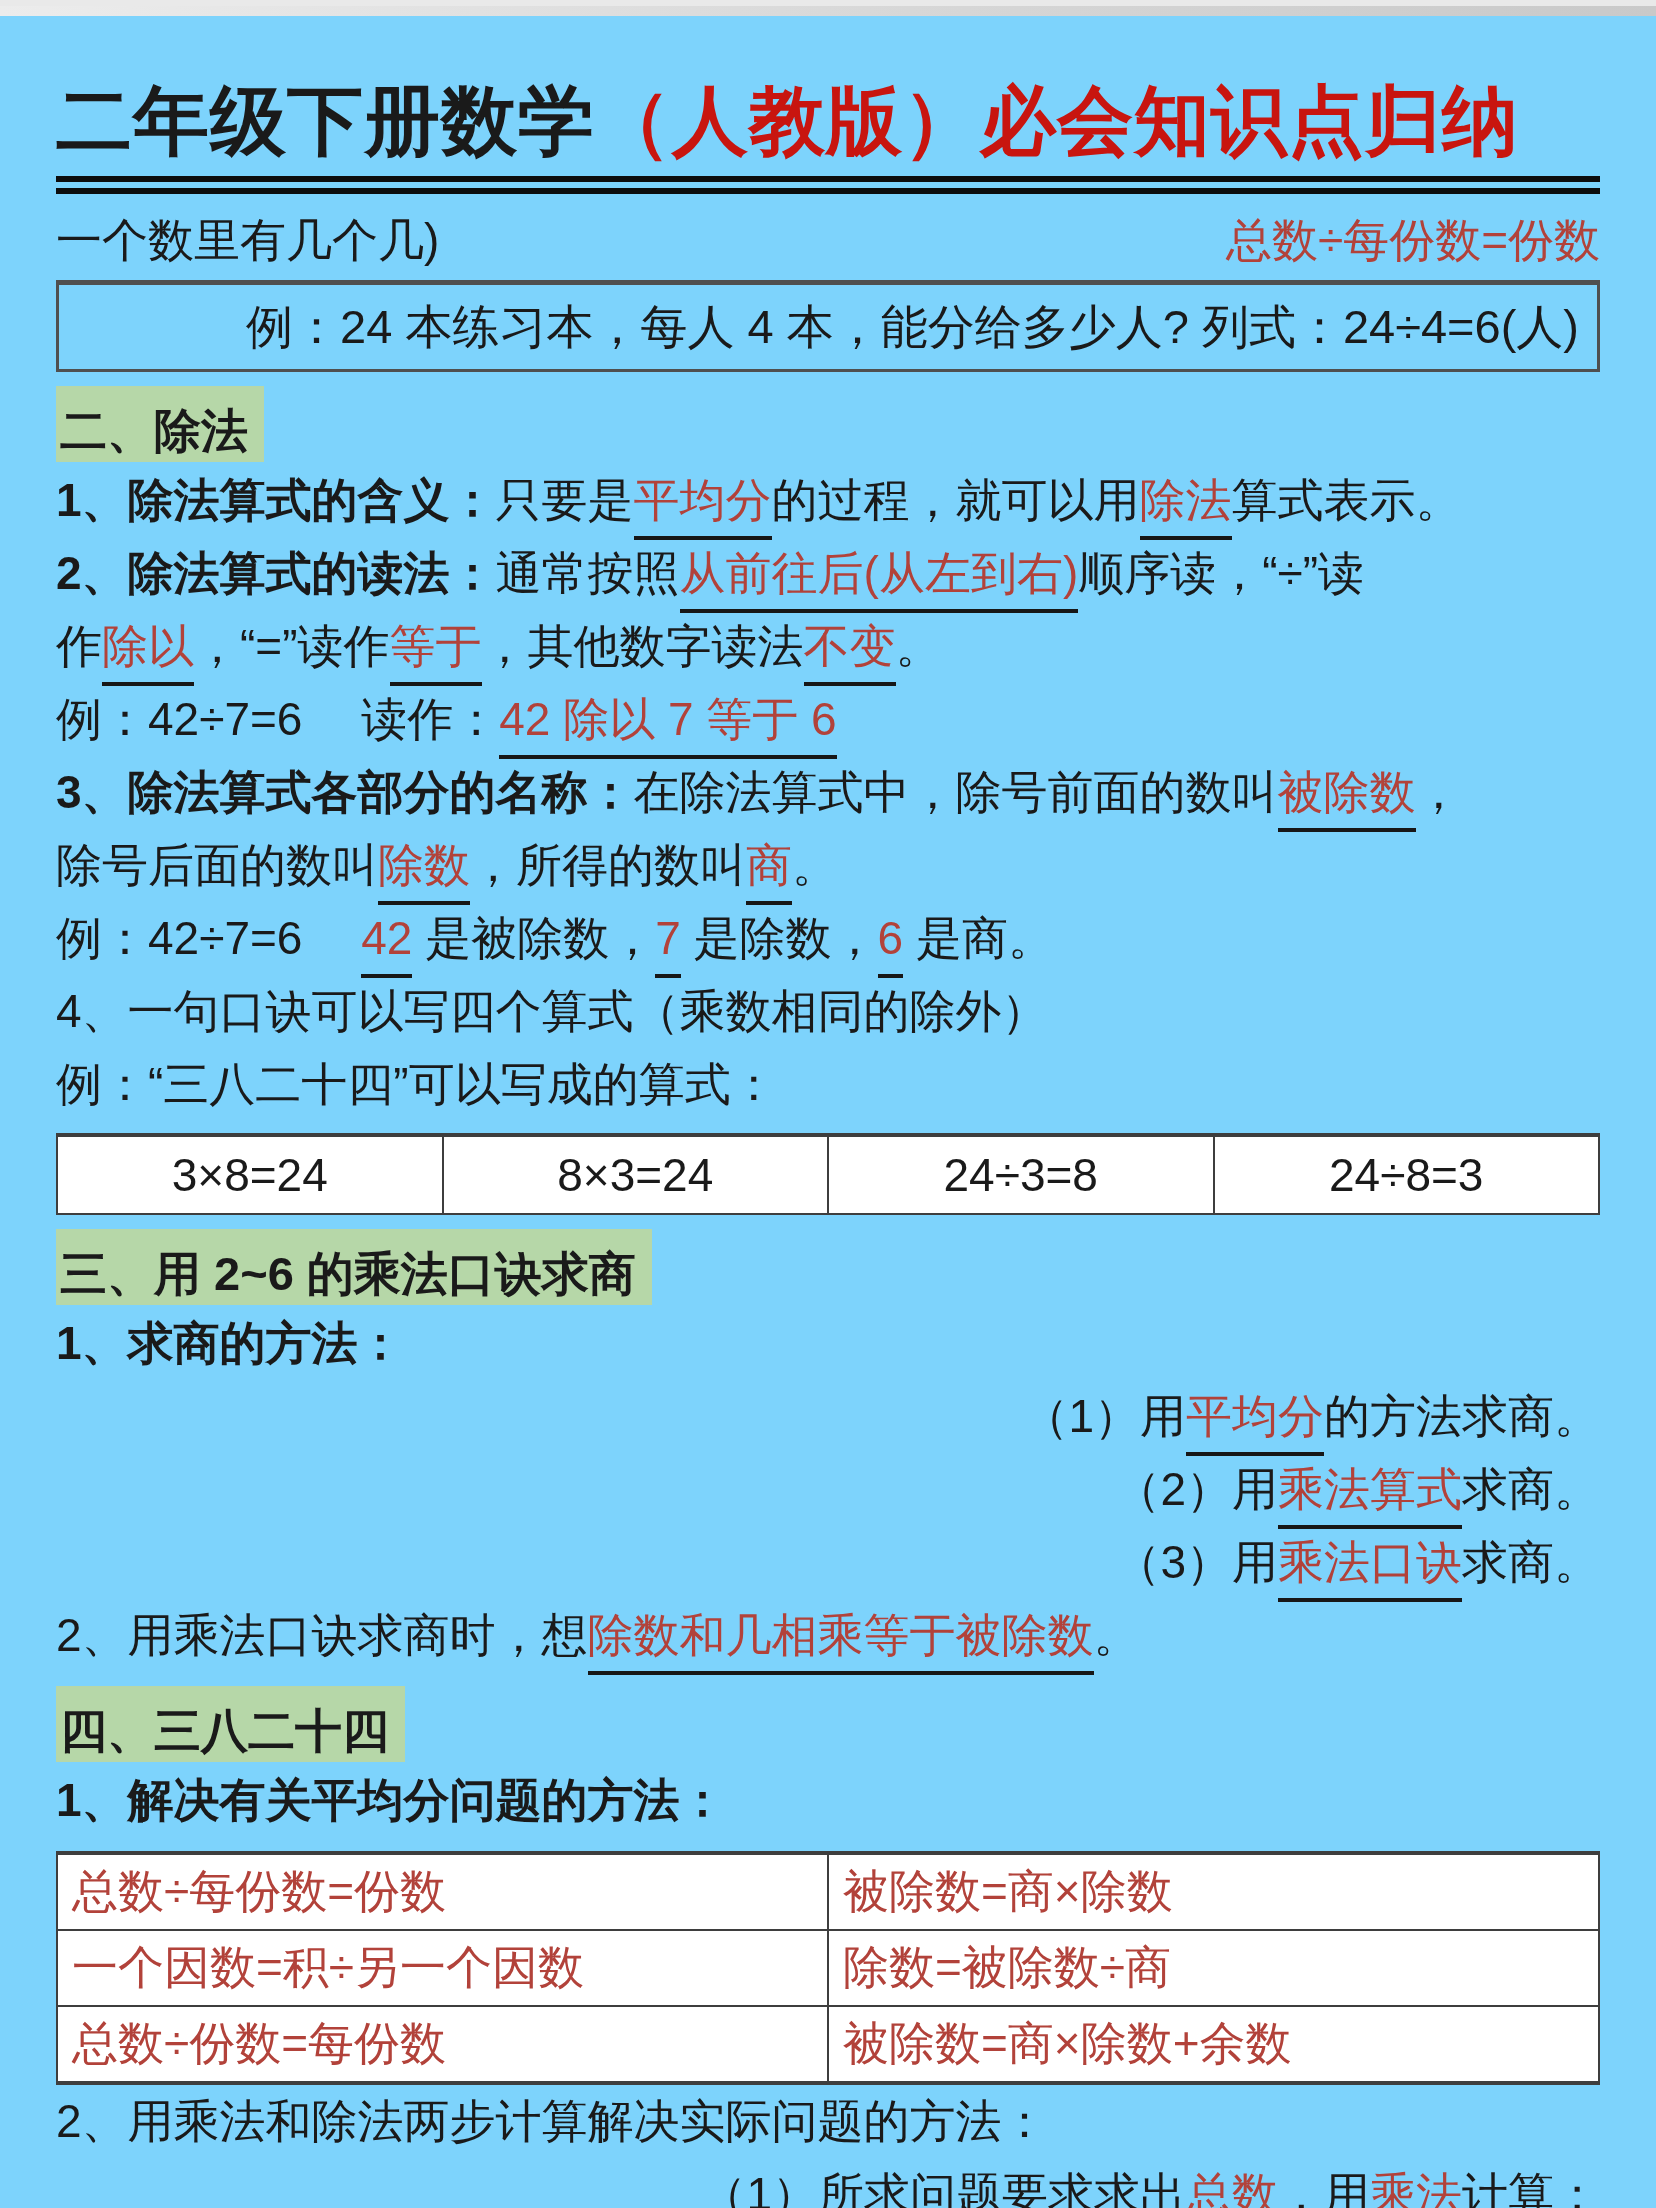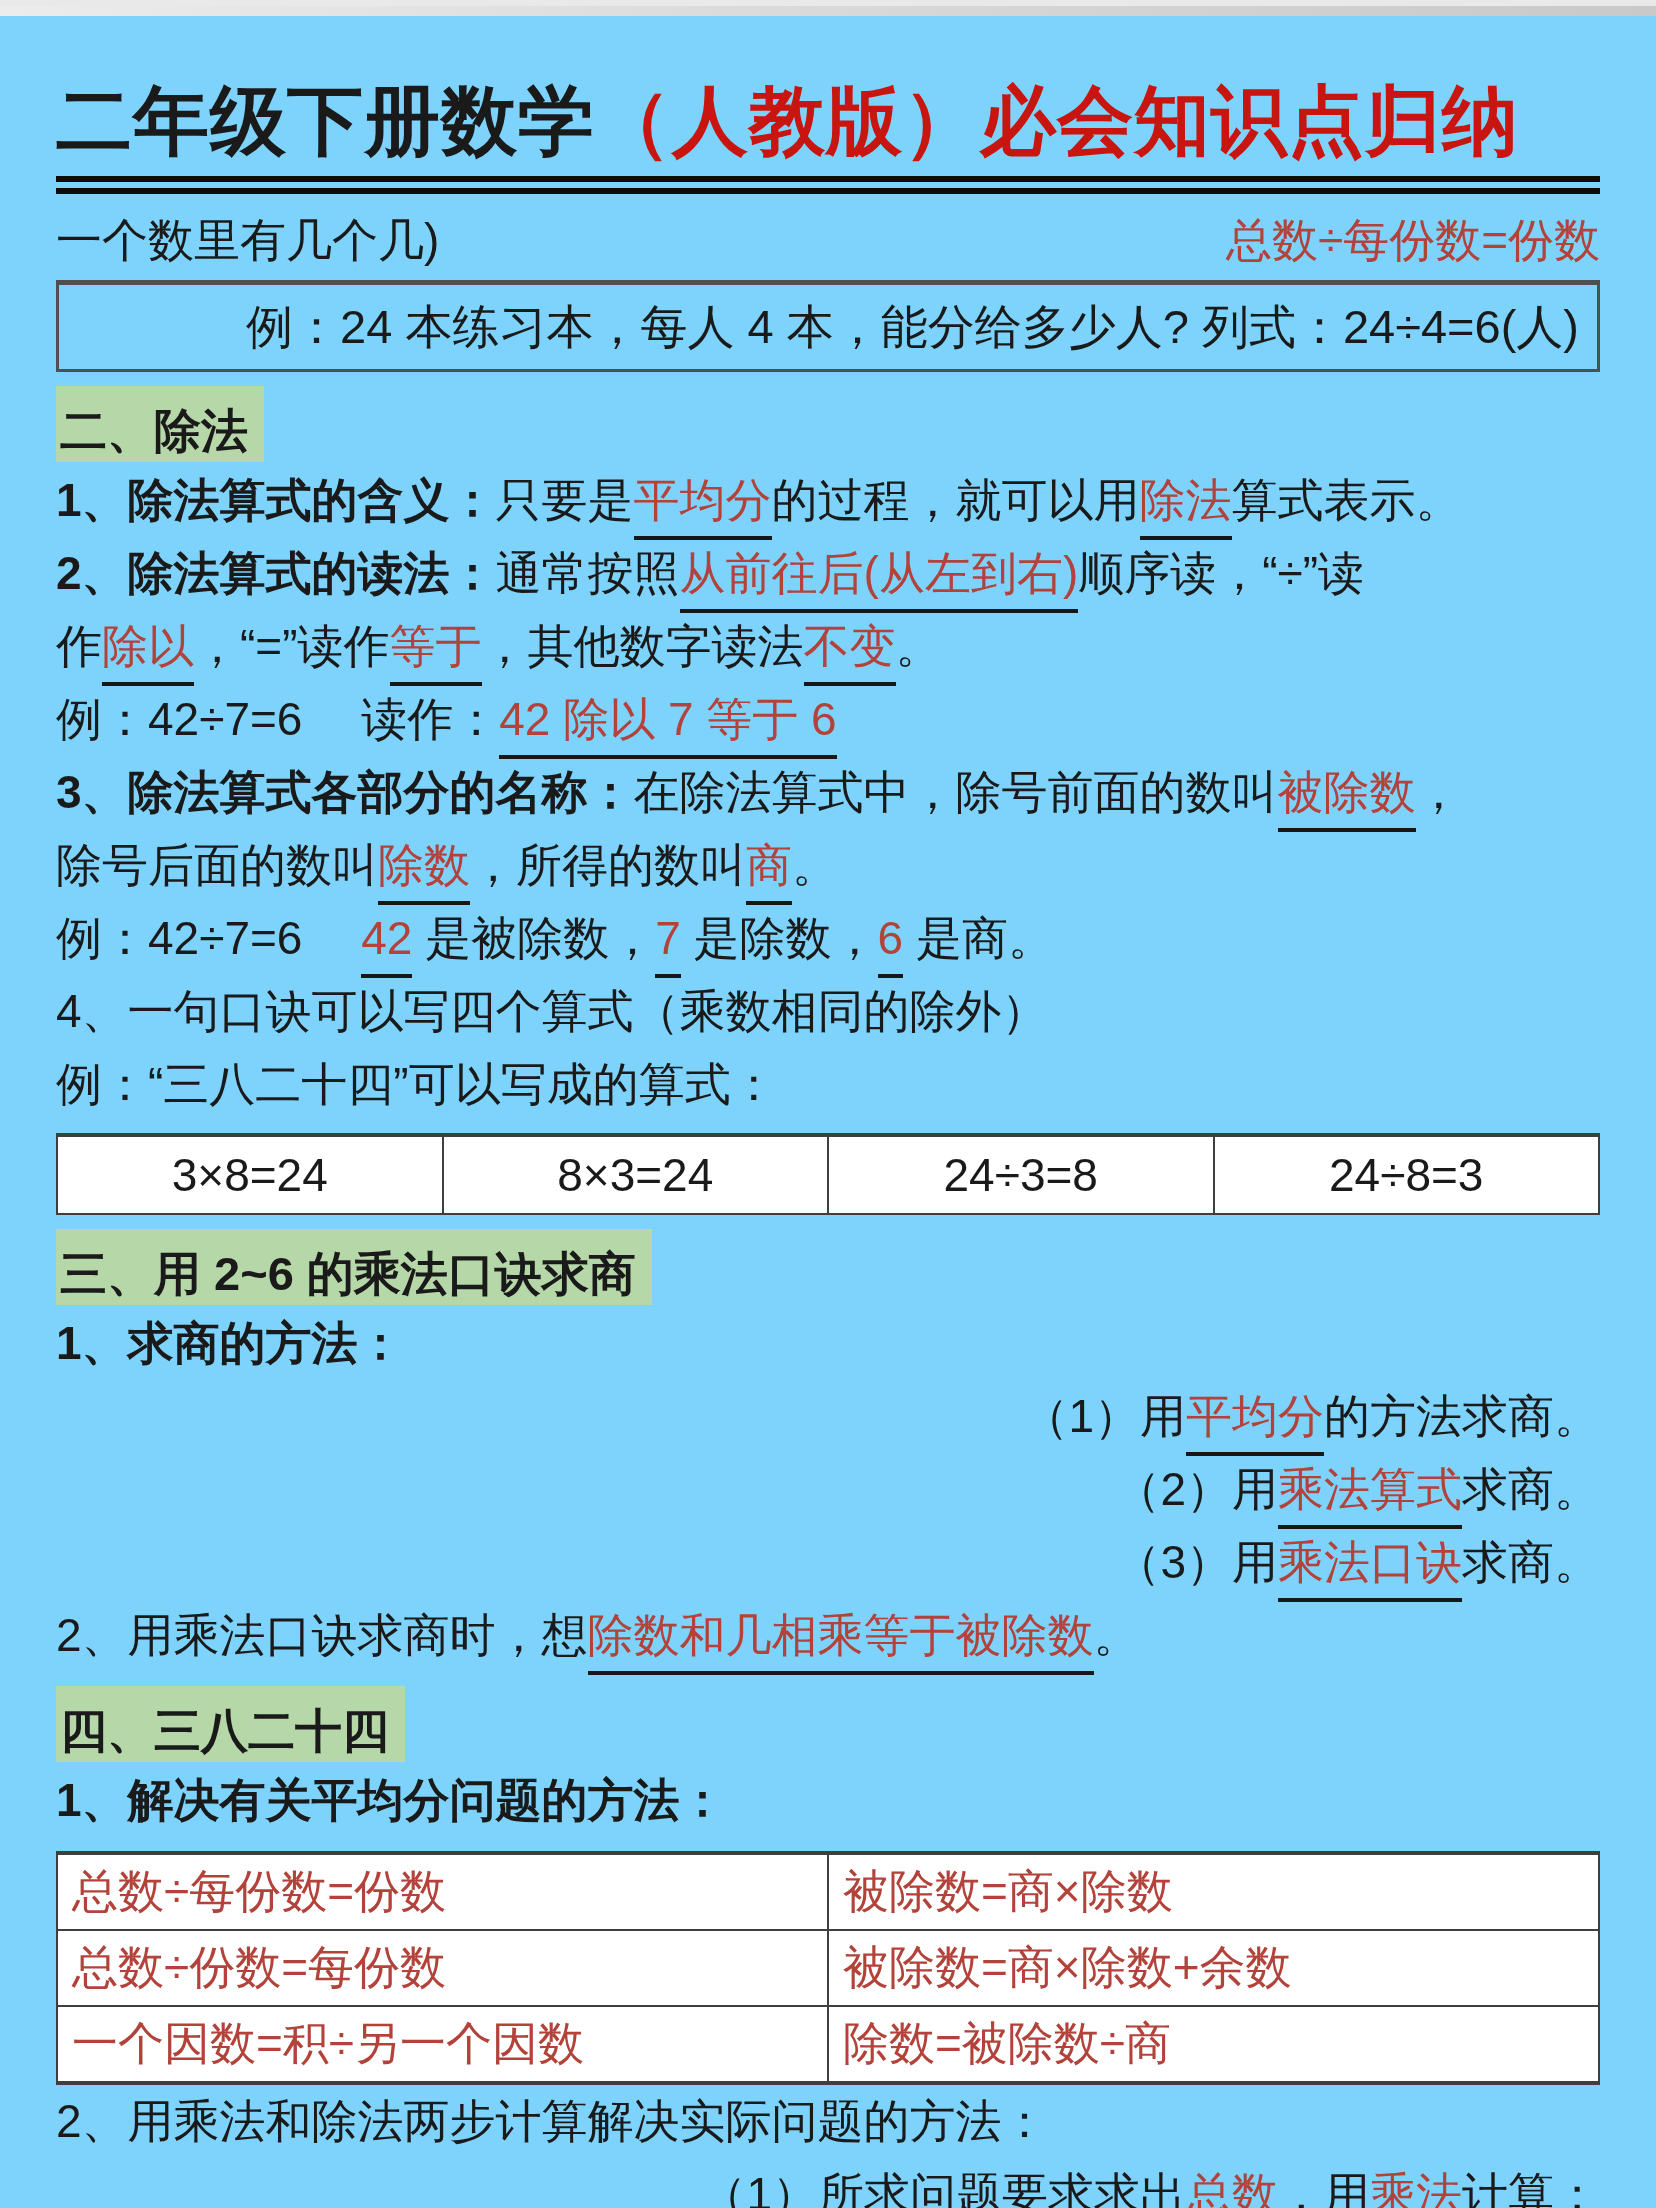--- a/index.html
+++ b/index.html
@@ -151,26 +151,26 @@
   </div>
   <p class="line"><span class="seg-b">1、解决有关平均分问题的方法：</span></p>
 
   <table class="f-table">
     <tbody>
       <tr>
         <td>总数÷每份数=份数</td>
         <td>被除数=商×除数</td>
       </tr>
       <tr>
+        <td>一个因数=积÷另一个因数</td>
+        <td>除数=被除数÷商</td>
+      </tr>
+      <tr>
         <td>总数÷份数=每份数</td>
         <td>被除数=商×除数+余数</td>
-      </tr>
-      <tr>
-        <td>一个因数=积÷另一个因数</td>
-        <td>除数=被除数÷商</td>
       </tr>
     </tbody>
   </table>
 
   <p class="line"><span>2、用乘法和除法两步计算解决实际问题的方法：</span></p>
   <p class="line sub"><span>（1）所求问题要求求出</span><span class="seg-ru">总数</span><span>，用</span><span class="seg-ru">乘法</span><span>计算；</span></p>
   <p class="line sub"><span>（2）所求问题要求求出</span><span class="seg-ru">份数</span><span>或</span><span class="seg-ru">每份数</span><span>，用</span><span class="seg-ru">除法</span><span>计算。</span></p>
 </div>
 
 </body></html>

